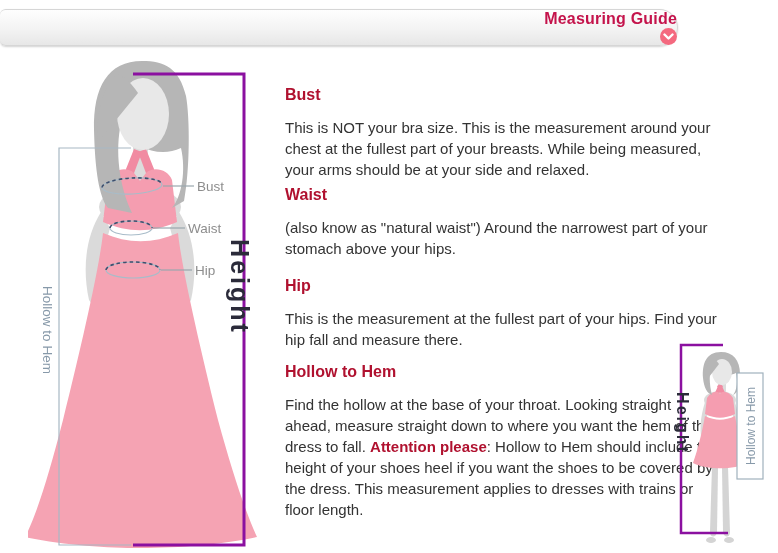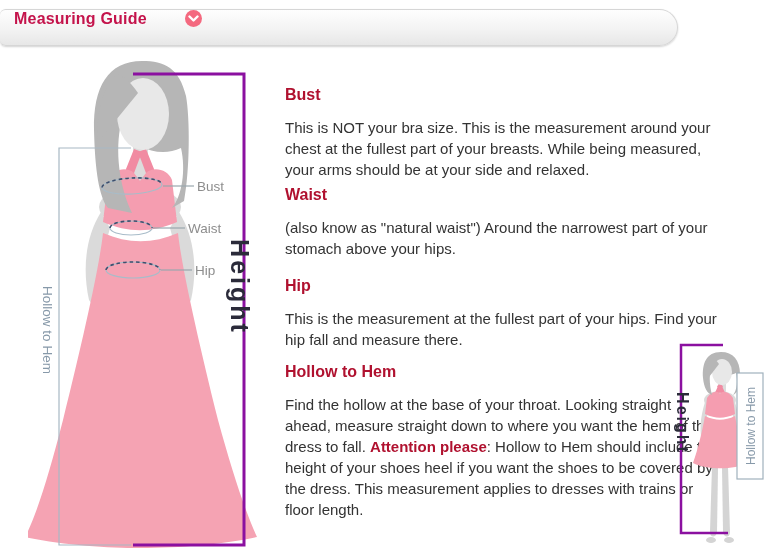--- a/index.html
+++ b/index.html
@@ -9,23 +9,24 @@
     font-family:"Liberation Sans","DejaVu Sans",sans-serif;
   }
   
   .header-bar{
     position:absolute;left:0;top:9px;width:678px;height:37px;
     background:linear-gradient(180deg,#fefefe 0%,#f3f3f3 55%,#e7e7e7 100%);
     border:1px solid #d6d6d6;
     border-left:none;
     border-radius:6px 19px 19px 6px;
     box-shadow:0 1px 2px rgba(0,0,0,0.18);
-    display:flex;align-items:flex-start;
+    display:flex;align-items:flex-end;
     box-sizing:border-box;
     cursor:pointer;
+    flex-direction:column;
   }
   .header-title{
     margin-left:14px;
     color:#c4134b;font-size:16px;font-weight:bold;letter-spacing:0.2px;
   }
   .chevron-circle{
     margin-left:38px;
     width:17px;height:17px;border-radius:50%;
     background:#f4697f;
     display:flex;align-items:center;justify-content:center;

